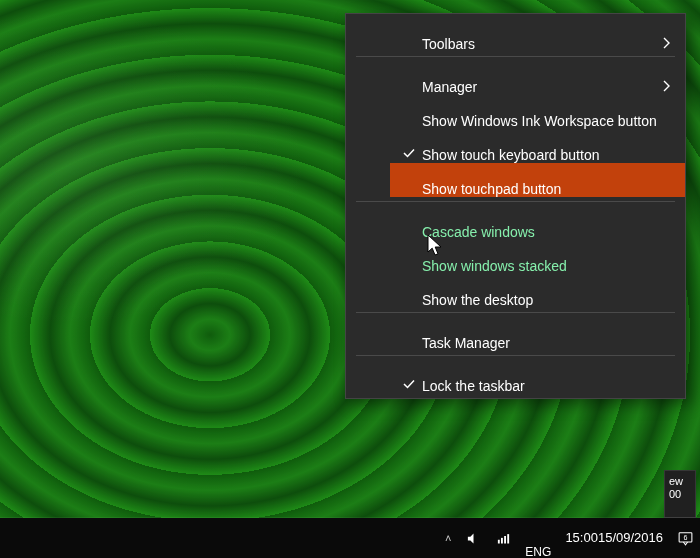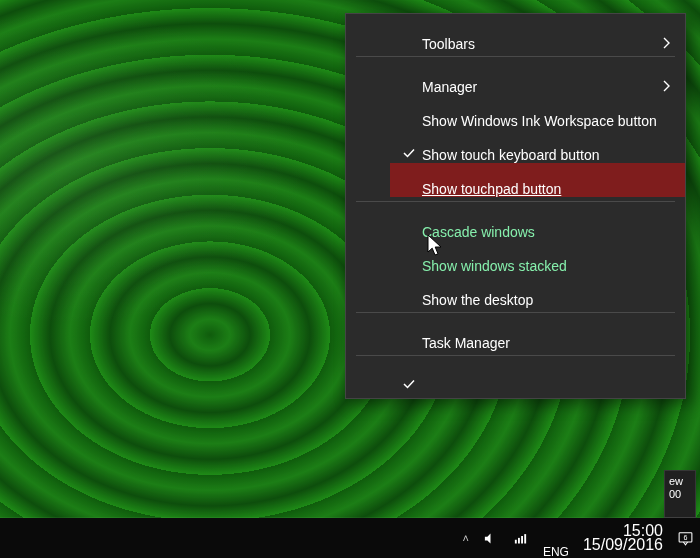--- a/index.html
+++ b/index.html
@@ -40,24 +40,24 @@
 
   .tray {
     display: flex;
     align-items: center;
     gap: 14px;
     padding: 0 6px 0 10px;
   }
   .tray .lang { font-size: 12px; margin-top: 28px; }
   .tray .clock {
     display: flex;
-    flex-direction: column;
+    flex-direction: row;
     align-items: flex-end;
     line-height: 14px;
-    font-size: 16px;
+    font-size: 13px;
   }
   .tray .notif {
     width: 17px; height: 17px;
     display:flex; align-items:center; justify-content:center;
     font-size: 13px;
   }
   .tray .chevup { font-size:11px; color:#ccc;}
   .tray .vol, .tray .net { width:16px; height:16px; display:flex; align-items:center; justify-content:center; color:#ddd; font-size:13px;}
 
   
@@ -76,22 +76,21 @@
 
   .menu-item {
     display: flex;
     align-items: flex-end;
     height: 34px;
     padding: 0 14px 0 6px;
     white-space: nowrap;
     margin-left: 44px;
   }
   .menu-item.hover {
-    background: #7f1d1d;
-    text-decoration: underline;
+    background: #c2410c;
   }
   .menu-item.disabled span.label {
     color: #86efac;
   }
 
   .menu-item .ic {
     width: 26px;
     text-align: center;
     flex: 0 0 26px;
     font-size: 14px;
@@ -214,20 +213,21 @@
   </div>
 
   <hr>
 
   <div class="menu-item">
     <span class="ic">
       <svg width="14" height="14" viewBox="0 0 14 14">
           <path d="M2 7 L5.5 10.5 L12 3.5" stroke="#fff" stroke-width="1.5" fill="none"></path>
         </svg>
     </span>
+    <span class="label">Lock the taskbar</span>
   </div>
 
 
 </div>
 
 <svg class="cursor" width="18" height="24" viewBox="0 0 18 24">
   <path d="M1 1 L1 18 L5.2 14.2 L8 21 L11 19.8 L8.2 13 L14 13 Z" fill="#fff" stroke="#000" stroke-width="1"></path>
 </svg>
 
 <div class="taskbar">

